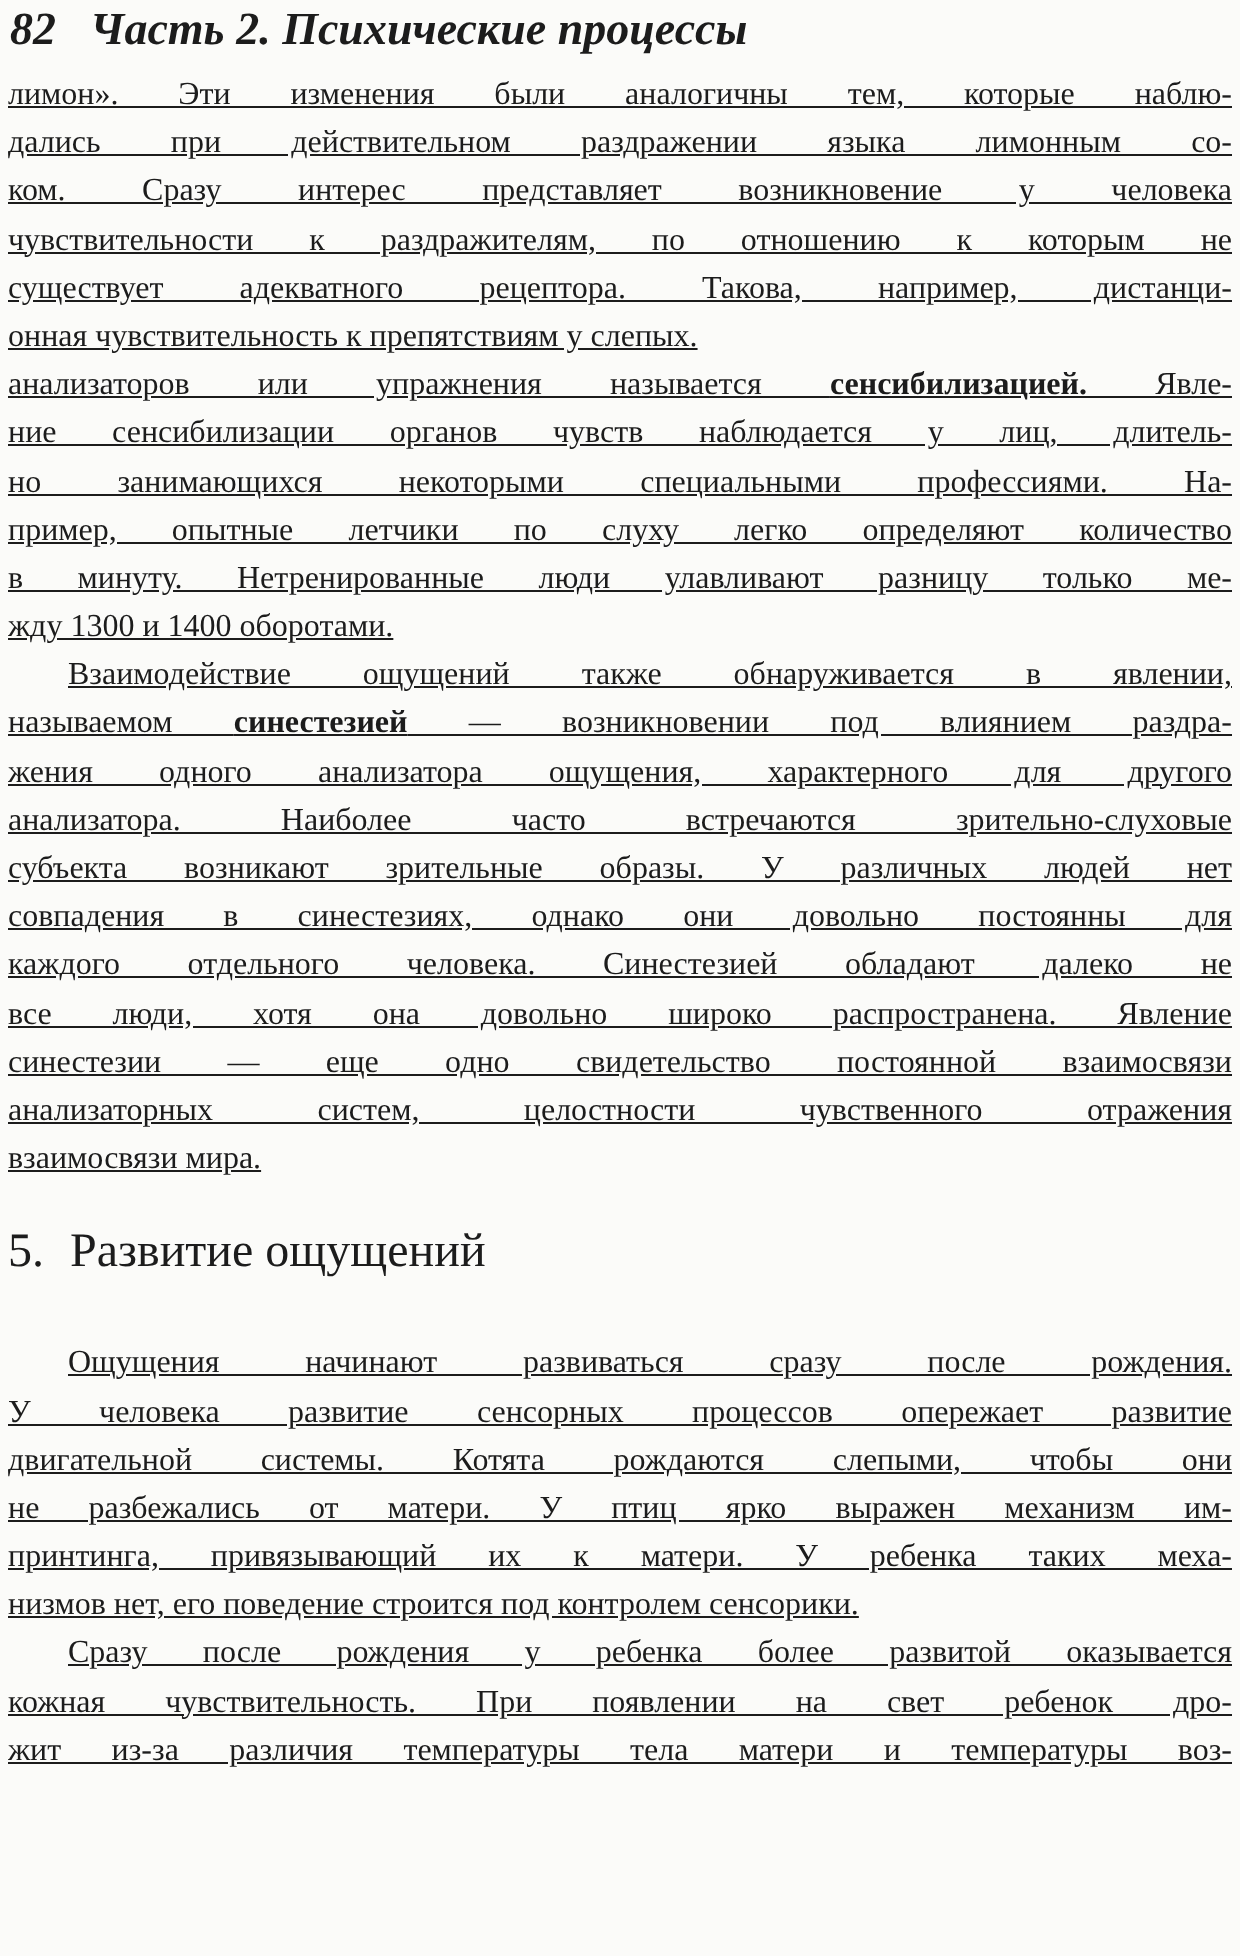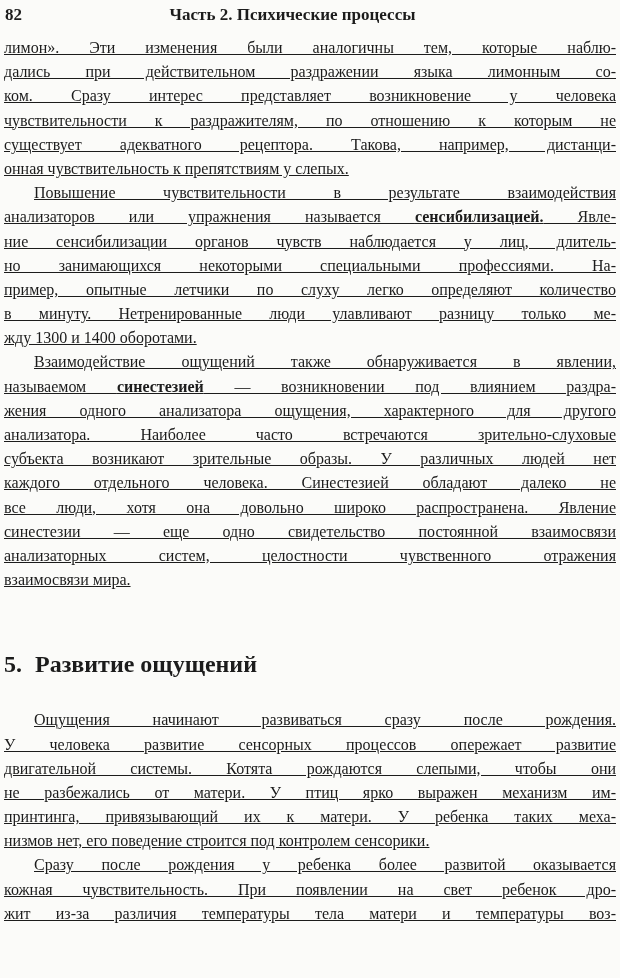--- a/index.html
+++ b/index.html
@@ -11,35 +11,36 @@
     color: #1c1c1c;
     font-family: "Liberation Serif", "DejaVu Serif", serif;
     overflow: hidden;
   }
   .page-header {
     position: absolute;
     top: 4px;
     left: 5px;
     right: 20px;
     height: 24px;
-    font-size: 17px;
+    font-size: 23px;
+    font-style: italic;
     font-weight: bold;
     line-height: 22px;
   }
   .page-number {
     position: absolute;
     left: 0;
     top: 0;
   }
   .running-title {
     position: absolute;
     left: 40px;
     right: 60px;
     top: 0;
-    text-align: center;
+    text-align: left;
   }
   .page-body {
     position: absolute;
     top: 36px;
     left: 4px;
     width: 612px;
   }
   .para { margin: 0; }
   .line {
     font-size: 16px;
@@ -52,25 +53,25 @@
     overflow: hidden;
     text-decoration: underline;
   }
   .line.final {
     text-align-last: left;
     -moz-text-align-last: left;
   }
   .line.indent { text-indent: 30px; }
   .bold { font-weight: bold; }
   .heading {
-    margin-top: 56px;
+    margin-top: 18px;
     margin-bottom: 28px;
     font-size: 24px;
     line-height: 32px;
-    font-weight: bold;
+    font-weight: normal;
   }
   .heading .hnum { margin-right: 13px; }
 </style>
 </head>
 <body>
 
 <div class="page">
   <div class="page-header">
     <span class="page-number">82</span>
     <span class="running-title">Часть 2. Психические процессы</span>
@@ -78,34 +79,34 @@
   <div class="page-body">
       <div class="para">
         <div class="line"><span>лимон». Эти изменения были аналогичны тем, которые наблю-</span></div>
         <div class="line"><span>дались при действительном раздражении языка лимонным со-</span></div>
         <div class="line"><span>ком. Сразу интерес представляет возникновение у человека</span></div>
         <div class="line"><span>чувствительности к раздражителям, по отношению к которым не</span></div>
         <div class="line"><span>существует адекватного рецептора. Такова, например, дистанци-</span></div>
         <div class="line final"><span>онная чувствительность к препятствиям у слепых.</span></div>
       </div>
       <div class="para">
-        <div class="line indent"><span>Повышение чувствительности в результате взаимодействия</span></div>
         <div class="line"><span>анализаторов или упражнения называется </span><span class="bold">сенсибилизацией.</span><span> Явле-</span></div>
         <div class="line"><span>ние сенсибилизации органов чувств наблюдается у лиц, длитель-</span></div>
         <div class="line"><span>но занимающихся некоторыми специальными профессиями. На-</span></div>
         <div class="line"><span>пример, опытные летчики по слуху легко определяют количество</span></div>
         <div class="line"><span>в минуту. Нетренированные люди улавливают разницу только ме-</span></div>
         <div class="line final"><span>жду 1300 и 1400 оборотами.</span></div>
       </div>
       <div class="para">
         <div class="line indent"><span>Взаимодействие ощущений также обнаруживается в явлении,</span></div>
         <div class="line"><span>называемом </span><span class="bold">синестезией</span><span> — возникновении под влиянием раздра-</span></div>
         <div class="line"><span>жения одного анализатора ощущения, характерного для другого</span></div>
         <div class="line"><span>анализатора. Наиболее часто встречаются зрительно-слуховые</span></div>
         <div class="line"><span>субъекта возникают зрительные образы. У различных людей нет</span></div>
+        <div class="line"><span>совпадения в синестезиях, однако они довольно постоянны для</span></div>
         <div class="line"><span>каждого отдельного человека. Синестезией обладают далеко не</span></div>
         <div class="line"><span>все люди, хотя она довольно широко распространена. Явление</span></div>
         <div class="line"><span>синестезии — еще одно свидетельство постоянной взаимосвязи</span></div>
         <div class="line"><span>анализаторных систем, целостности чувственного отражения</span></div>
         <div class="line final"><span>взаимосвязи мира.</span></div>
       </div>
       <div class="heading"><span class="hnum">5.</span><span>Развитие ощущений</span></div>
       <div class="para">
         <div class="line indent"><span>Ощущения начинают развиваться сразу после рождения.</span></div>
         <div class="line"><span>У человека развитие сенсорных процессов опережает развитие</span></div>

